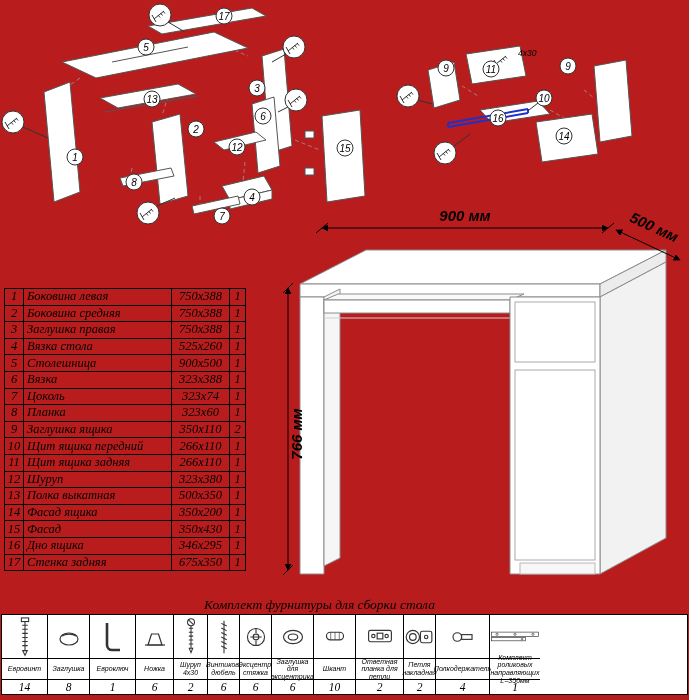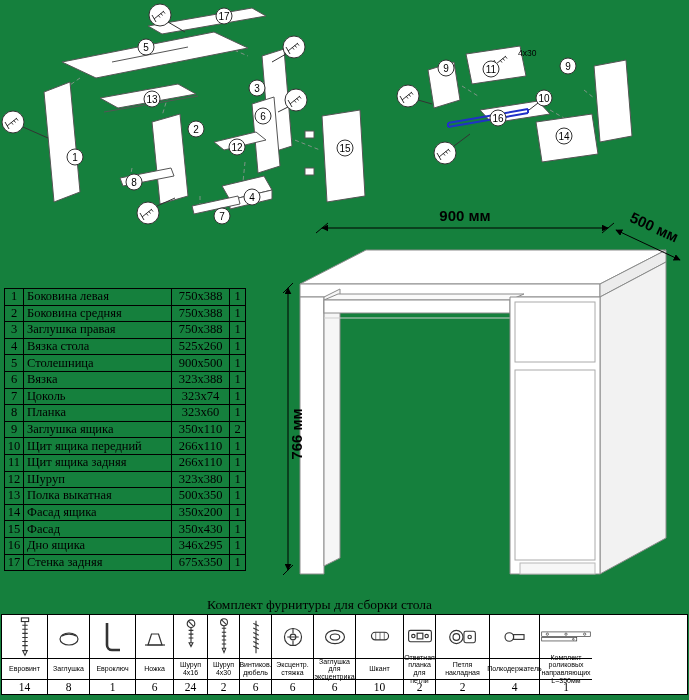--- a/index.html
+++ b/index.html
@@ -1,18 +1,18 @@
 <!DOCTYPE html>
 <html><head>
 <meta charset="utf-8">
 <style>
   * { margin:0; padding:0; box-sizing:border-box; }
   html,body { width:689px; height:700px; background:#fff; }
   body { font-family:"Liberation Serif", serif; position:relative; overflow:hidden; color:#000; }
-  .page { position:absolute; inset:0; background:#15803d; }
+  .page { position:absolute; inset:0; background:#b91c1c;font-style:italic; }
 
   .diag-left  { position:absolute; left:0;   top:0;   width:382px; height:248px; }
   .diag-right { position:absolute; left:388px; top:26px; width:300px; height:152px; }
   .desk-svg   { position:absolute; left:278px; top:206px; width:411px; height:394px; }
 
   svg text { font-family:"Liberation Sans", sans-serif; fill:#000; }
   .callout circle { fill:#fff; stroke:#333; stroke-width:1; }
   .callout text { font-size:10px; }
   .dim { font-size:15px; font-weight:bold; }
   .note { font-size:8.5px; }
@@ -424,35 +424,20 @@
               <path d="M6 28l3.5-11h7l3.5 11z"></path>
               <line x1="3" y1="28" x2="23" y2="28"></line>
             </g>
           </svg>
         </div>
         <div class="hw-label">Ножка</div>
         <div class="hw-qty">6</div>
       </div>
 
 
-      <div class="hw-cell">
-        <div class="hw-icon">
-          <svg width="14" height="38" viewBox="0 0 14 40">
-            <g stroke="#333" fill="none" stroke-width="1.2">
-              <circle cx="7" cy="6" r="4"></circle>
-              <line x1="4.2" y1="3.2" x2="9.8" y2="8.8"></line>
-              <line x1="7" y1="10" x2="7" y2="26"></line>
-              <path d="M4.5 13h5M4.5 17h5M4.5 21h5"></path>
-              <path d="M7 30l-2-4h4z"></path>
-            </g>
-          </svg>
-        </div>
-        <div class="hw-label">Шуруп 4x16</div>
-        <div class="hw-qty">24</div>
-      </div>
 
       <div class="hw-cell">
         <div class="hw-icon">
           <svg width="14" height="40" viewBox="0 0 14 46">
             <g stroke="#333" fill="none" stroke-width="1.2">
               <circle cx="7" cy="6" r="4"></circle>
               <line x1="4.2" y1="3.2" x2="9.8" y2="8.8"></line>
               <line x1="7" y1="10" x2="7" y2="36"></line>
               <path d="M4.5 13h5M4.5 17.5h5M4.5 22h5M4.5 26.5h5M4.5 31h5"></path>
               <path d="M7 41l-2-5h4z"></path>

